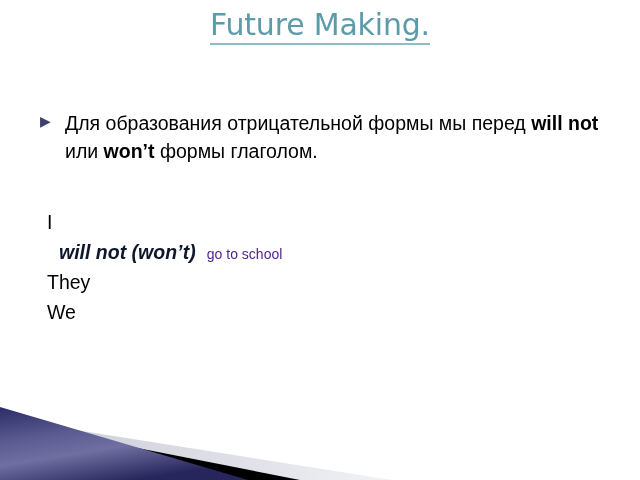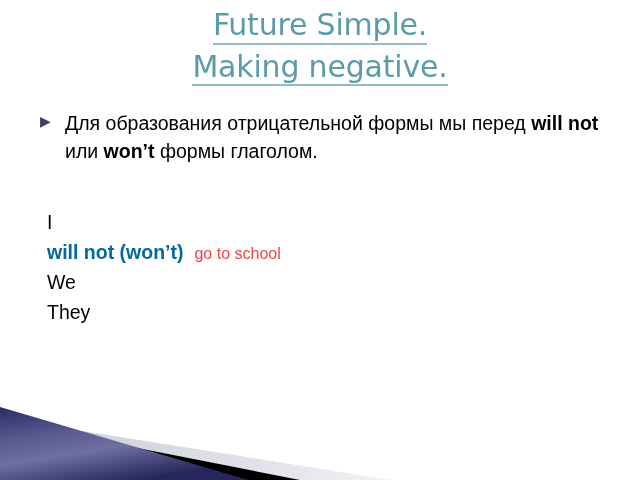--- a/index.html
+++ b/index.html
@@ -88,29 +88,31 @@
     white-space: nowrap;
     height: 30px;
   }
 
   .pronoun {
     display: inline-block;
     min-width: 104px;
   }
 
   .aux {
-    color: #0369a1;
+    color: #0f172a;
     font-weight: bold;
+    font-style: italic;
     font-size: 19.5px;
     padding-right: 11px;
+    margin-left: 12px;
   }
 
   .predicate {
-    color: #ef4444;
-    font-size: 16px;
+    color: #4c1d95;
+    font-size: 14px;
   }
 
   
   #decor {
     position: absolute;
     left: 0;
     bottom: 0;
     width: 640px;
     height: 80px;
     pointer-events: none;
@@ -118,44 +120,43 @@
 
   
   body { overflow: hidden; }
 </style>
 </head>
 <body>
 
 <div id="slide">
 
   <div id="title-block">
-    <div class="title-line">Future Simple.</div><br>
-    <div class="title-line">Making negative.</div>
+    <div class="title-line">Future Making.</div><br>
   </div>
 
   <div id="body-block">
     <div id="bullet-para">
       <span id="bullet-glyph">▶</span>
       <span id="bullet-text"><span>Для образования отрицательной формы мы перед </span><span class="b">will not</span><span> или </span><span class="b">won’t</span><span> формы глаголом.</span></span>
     </div>
   </div>
 
   <div id="formula-block">
       <div class="formula-row">
         <span class="pronoun">I</span>
       </div>
       <div class="formula-row">
         <span class="aux">will not (won’t)</span>
         <span class="predicate">go to school</span>
       </div>
       <div class="formula-row">
-        <span class="pronoun">We</span>
+        <span class="pronoun">They</span>
       </div>
       <div class="formula-row">
-        <span class="pronoun">They</span>
+        <span class="pronoun">We</span>
       </div>
     </div>
 
   <div id="decor">
     <svg width="640" height="80" viewBox="0 0 640 80" preserveAspectRatio="none">
       <defs>
         <linearGradient id="navyGrad" x1="0" y1="0" x2="0.55" y2="1">
           <stop offset="0%" stop-color="#2B2B66"></stop>
           <stop offset="38%" stop-color="#5B5B92"></stop>
           <stop offset="62%" stop-color="#6F6FA2"></stop>

